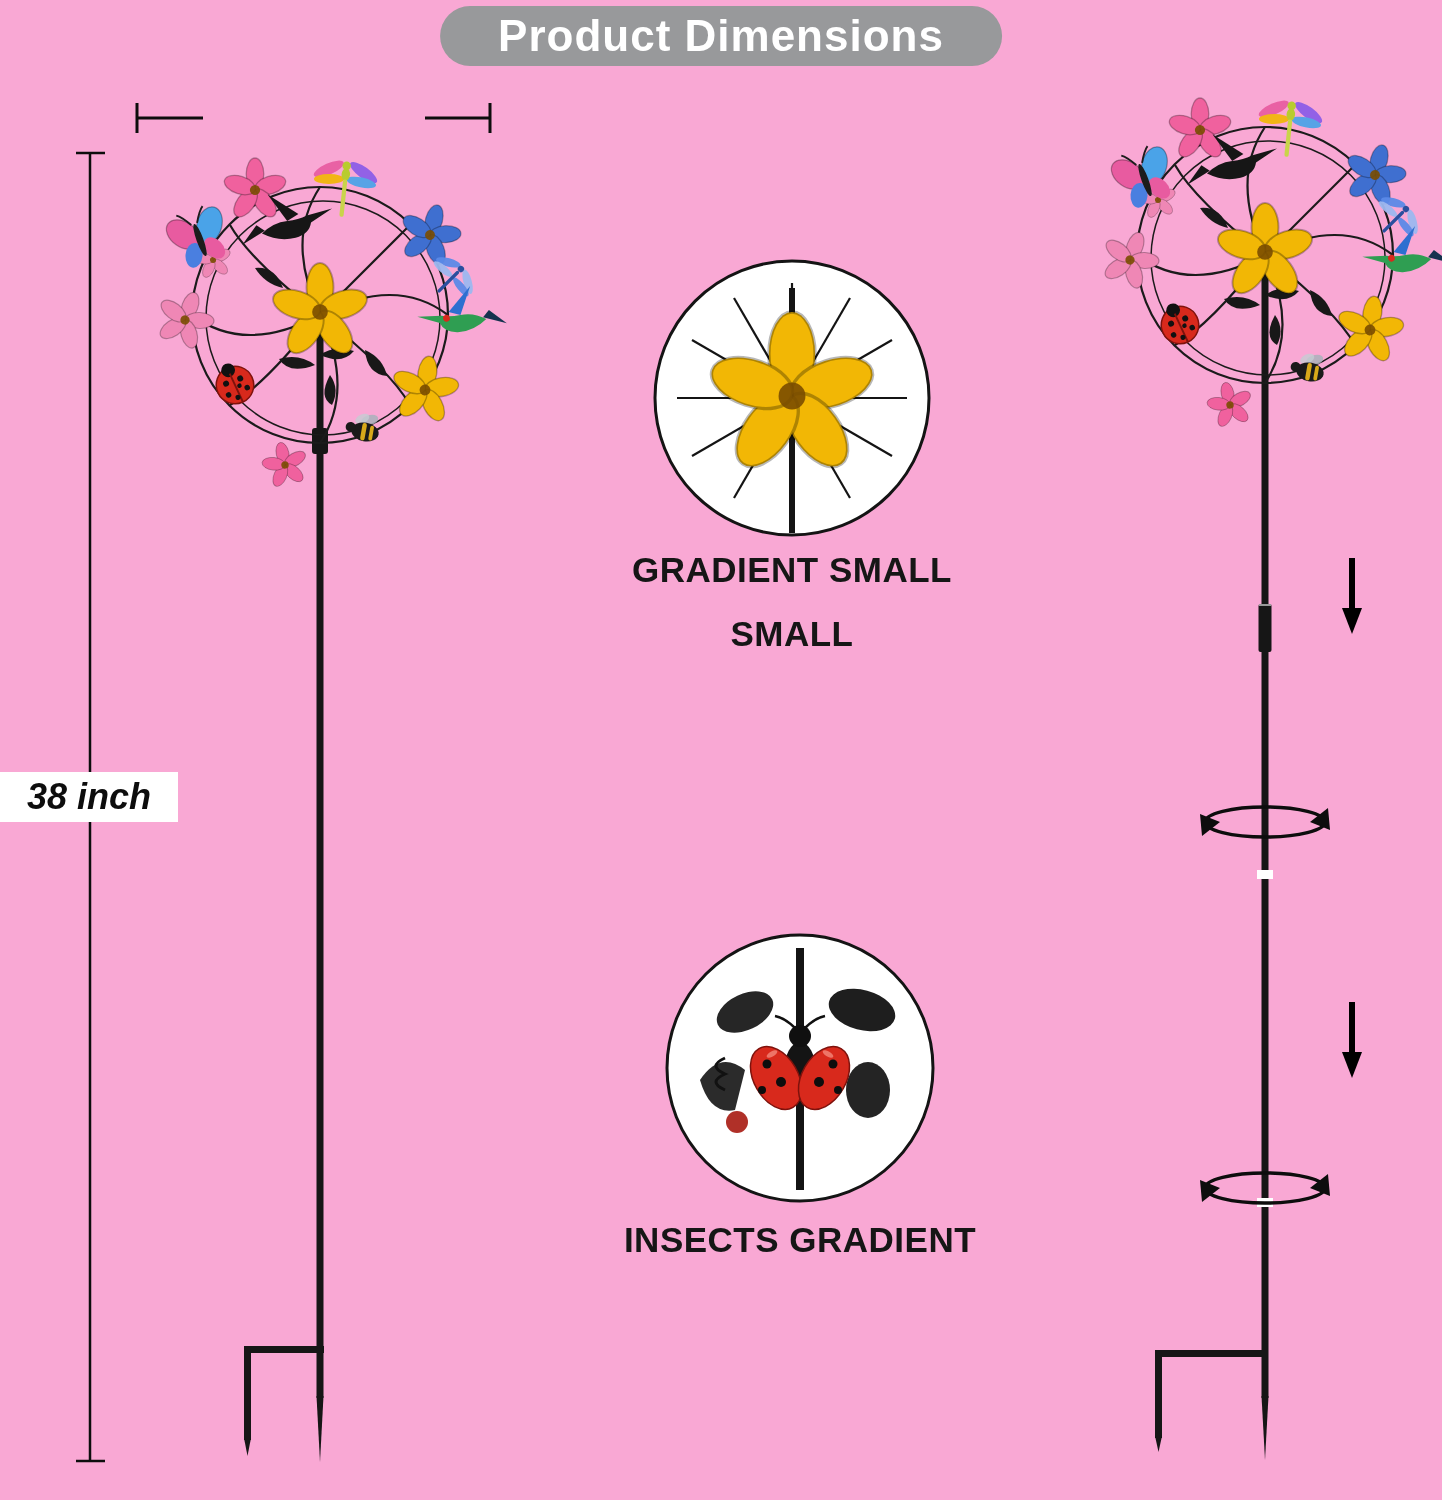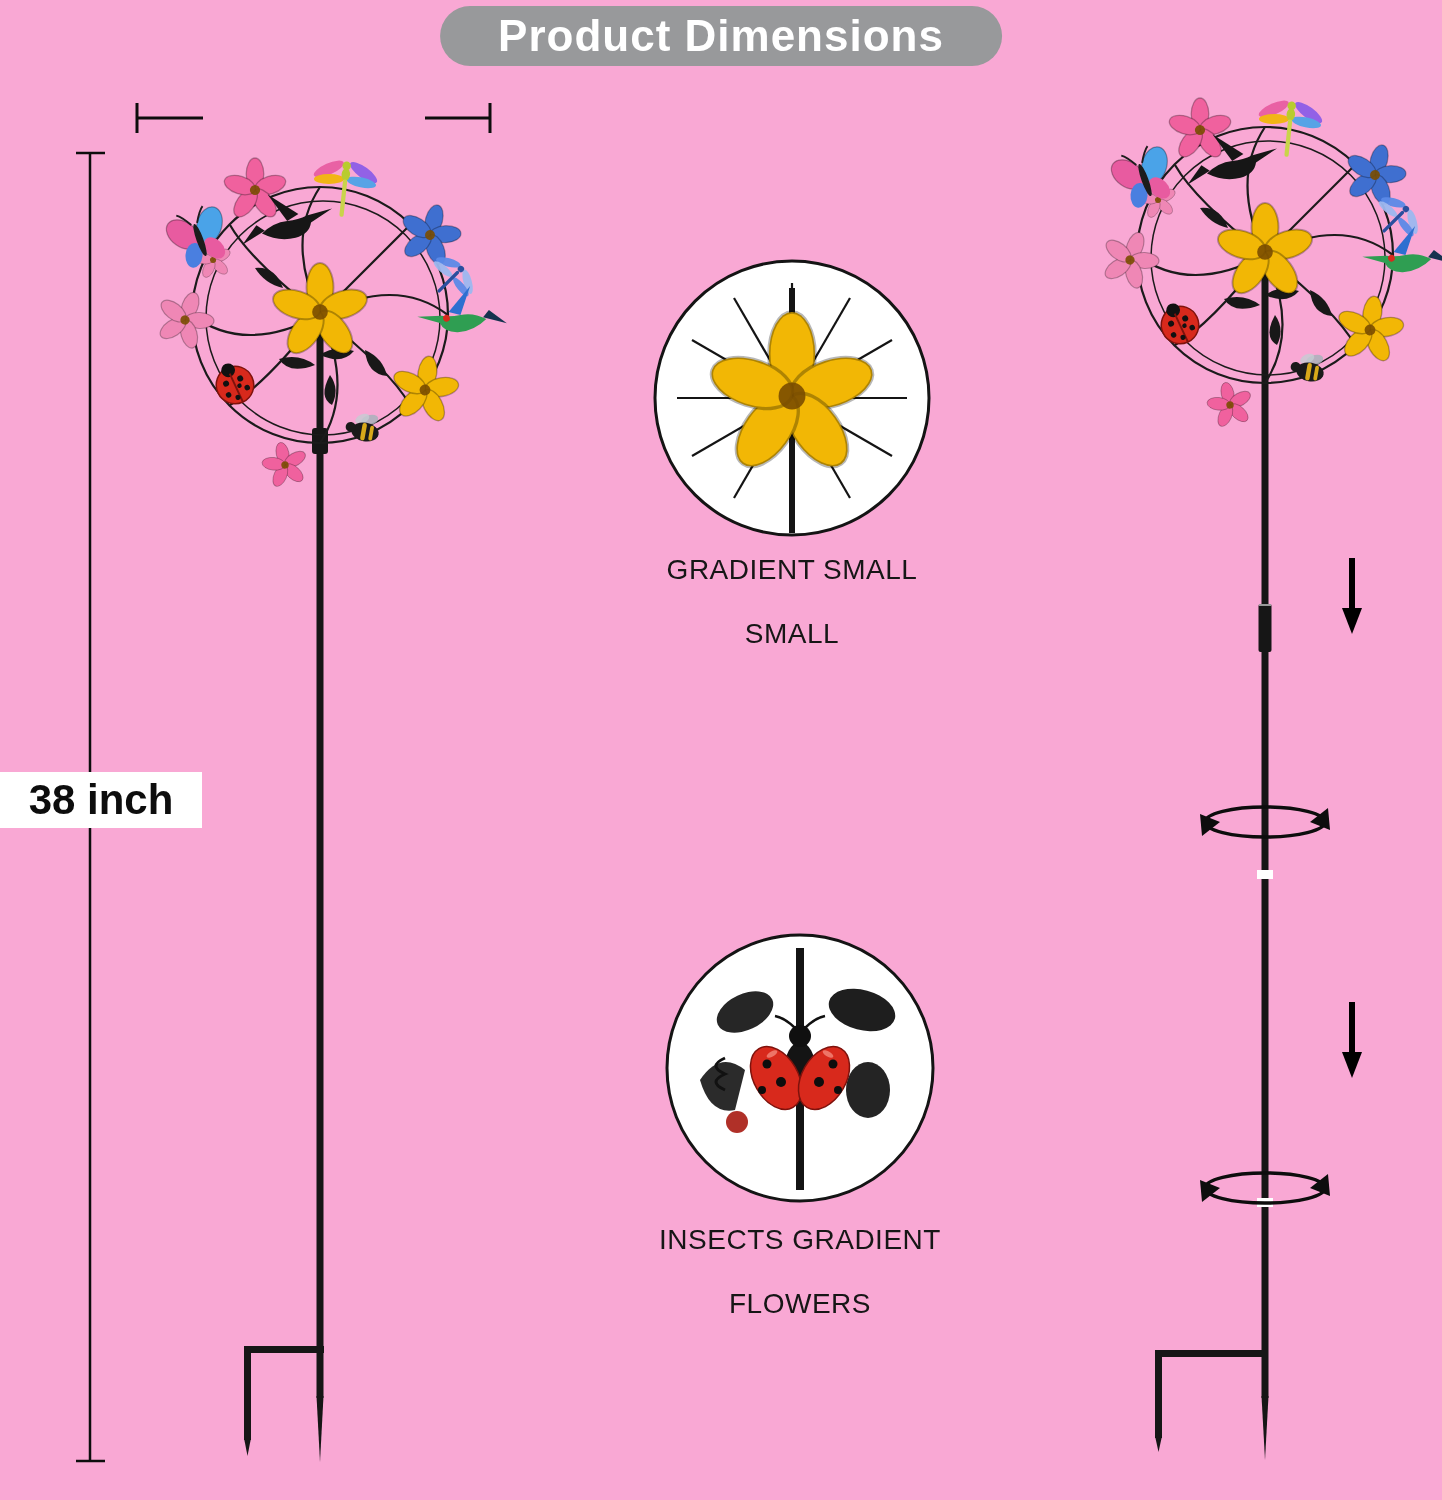--- a/index.html
+++ b/index.html
@@ -13,25 +13,26 @@
     height:60px;line-height:60px;padding:0 58px;border-radius:32px;
     background:var(--banner_bg,#98999b);color:var(--banner_text,#ffffff);
     font-size:44px;font-weight:bold;white-space:nowrap;letter-spacing:1px;
   }
   .dim-w{
     position:absolute;left:200px;top:92px;width:228px;text-align:center;
     font-size:42px;font-weight:bold;color:#0d0d0d;white-space:nowrap;
   }
   .dim-h{
     position:absolute;left:0px;top:772px;width:178px;text-align:center;
-    font-size:42px;font-weight:bold;color:#0d0d0d;background:#fff;padding:4px 12px;
+    font-size:36px;font-weight:bold;color:#0d0d0d;background:#fff;padding:4px 0;
     white-space:nowrap;
+    font-style:italic;
   }
   .cap{
-    position:absolute;text-align:center;font-size:28px;font-weight:400;
+    position:absolute;text-align:center;font-size:35px;font-weight:700;
     letter-spacing:.5px;color:#161616;line-height:64px;
   }
   .cap1{left:596px;top:538px;width:392px;}
   .cap2{left:600px;top:1208px;width:400px;}
   .stake-fill{fill:var(--stake,#161616);}
 </style>
 </head>
 <body>
 
 <div class="stage">
@@ -284,15 +285,14 @@
   <div class="banner">Product Dimensions</div>
   <div class="dim-h">38 inch</div>
 
   <div class="cap cap1">
     <div>GRADIENT SMALL</div>
     <div>SMALL</div>
   </div>
 
   <div class="cap cap2">
     <div>INSECTS GRADIENT</div>
-    <div>FLOWERS</div>
   </div>
 </div>
 
 </body></html>

